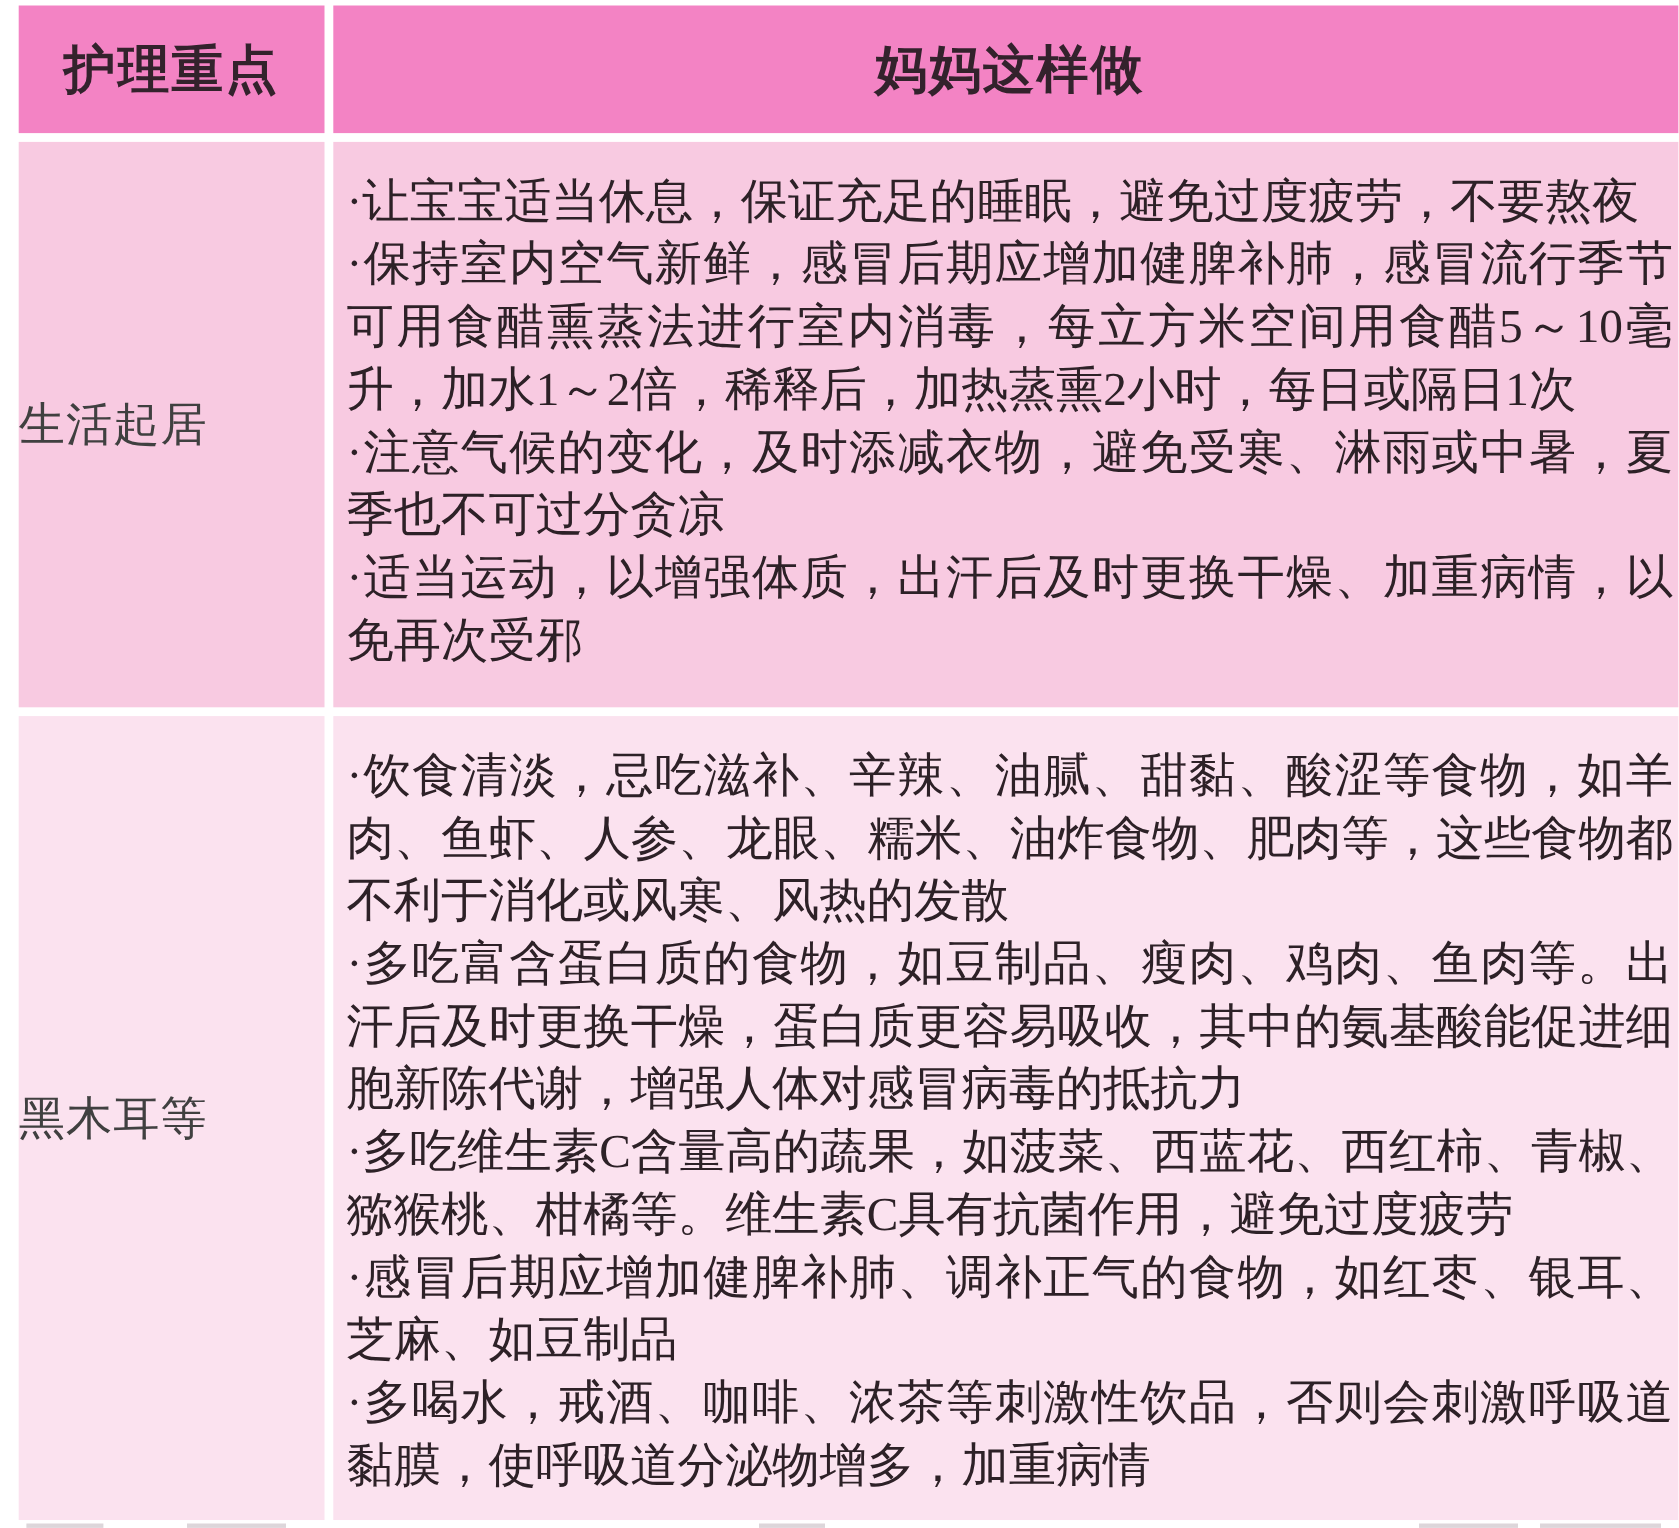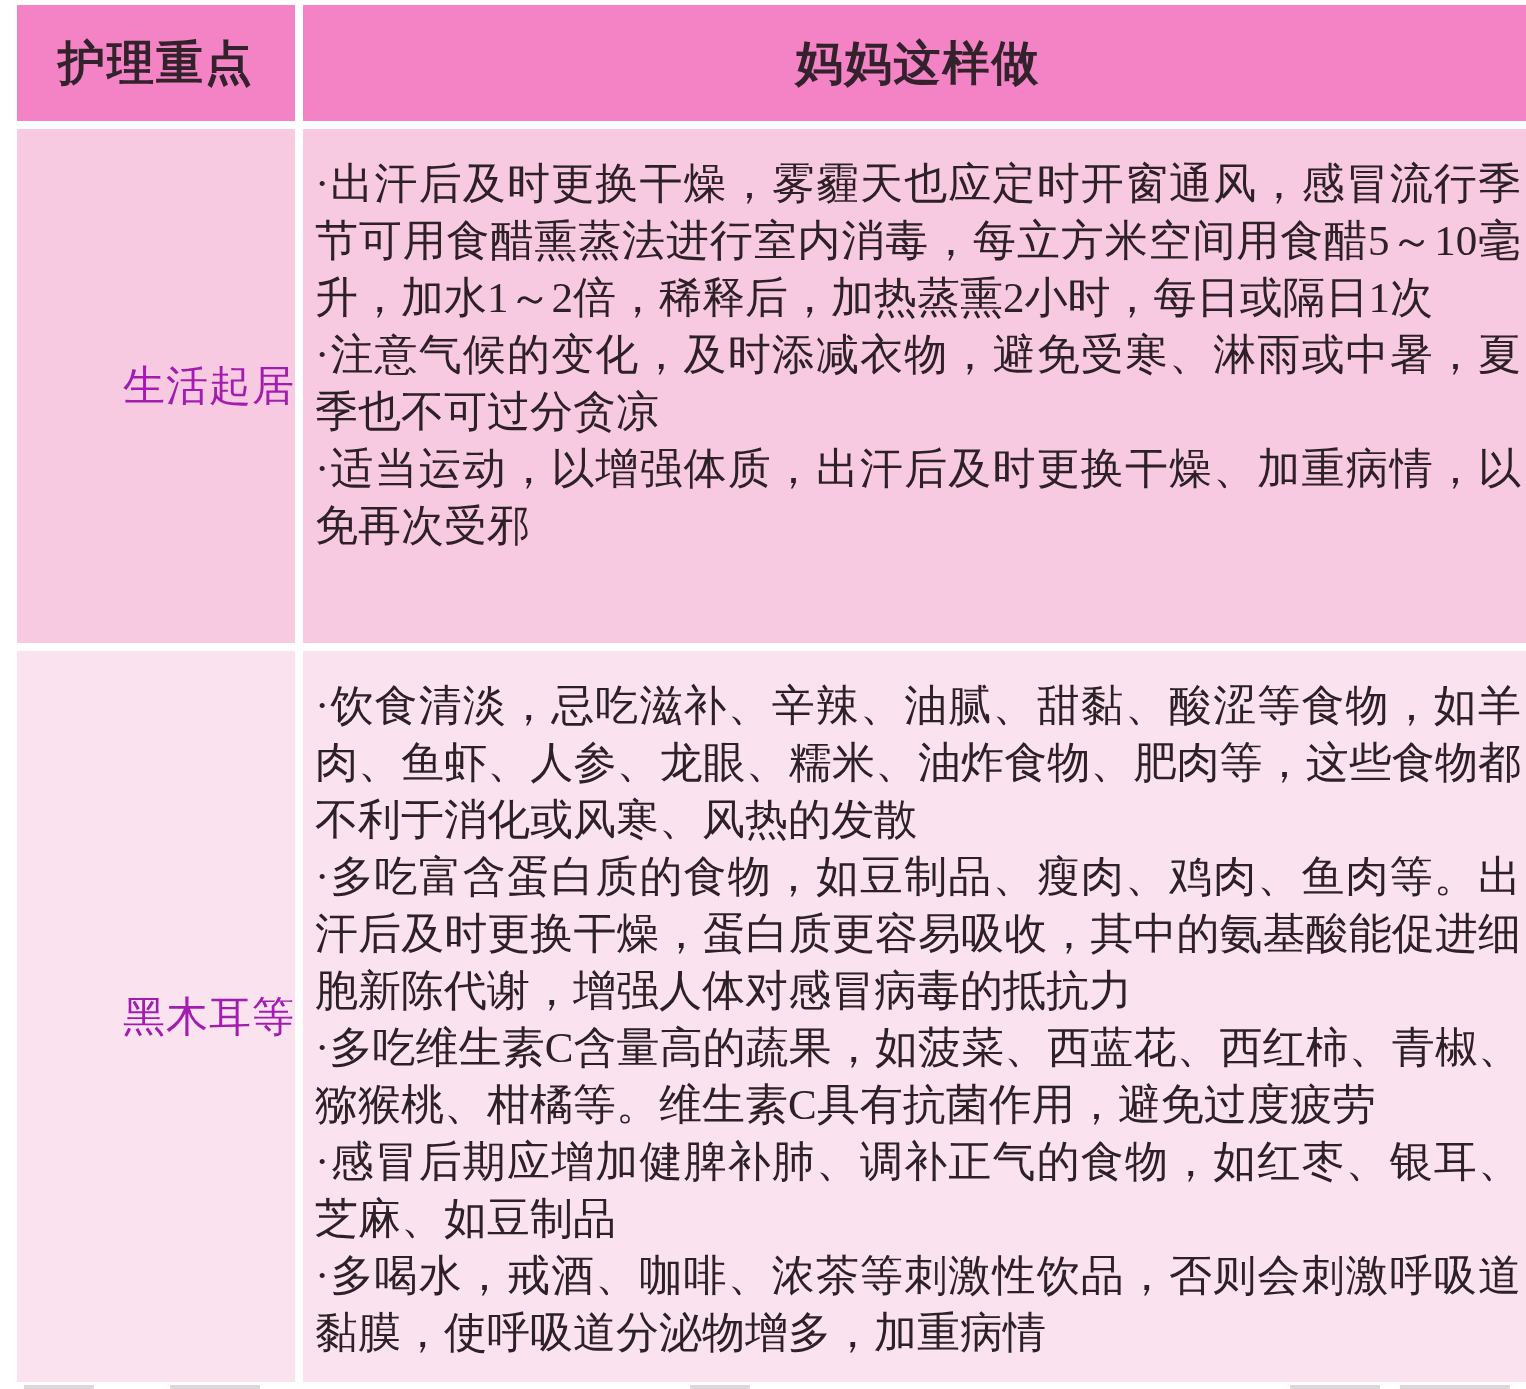--- a/index.html
+++ b/index.html
@@ -33,25 +33,25 @@
     font-weight: 700;
     font-size: 47px;
     color: #33222c;
     letter-spacing: 2px;
   }
   .row1 { background: #f8cae1; }
   .row2 { background: #fbe2ef; }
   .lbl {
     display: flex;
     align-items: center;
-    justify-content: flex-end;
+    justify-content: flex-start;
     font-family: Liberation Sans, sans-serif;
     font-weight: 400;
     font-size: 42px;
-    color: #a21caf;
+    color: #404040;
     letter-spacing: 1px;
   }
   .bodycell {
     padding: 26px 12px 20px 12px;
     font-size: 43px;
     line-height: 57px;
     text-align: justify;
   }
   .bodycell p {
     margin: 0;
@@ -81,21 +81,22 @@
       <span>护理重点</span>
     </div>
     <div class="cell hdr">
       <span>妈妈这样做</span>
     </div>
 
     <div class="cell lbl row1">
       <span>生活起居</span>
     </div>
     <div class="cell bodycell row1">
-      <p>·出汗后及时更换干燥，雾霾天也应定时开窗通风，感冒流行季节可用食醋熏蒸法进行室内消毒，每立方米空间用食醋5～10毫升，加水1～2倍，稀释后，加热蒸熏2小时，每日或隔日1次</p>
+      <p>·让宝宝适当休息，保证充足的睡眠，避免过度疲劳，不要熬夜</p>
+      <p>·保持室内空气新鲜，感冒后期应增加健脾补肺，感冒流行季节可用食醋熏蒸法进行室内消毒，每立方米空间用食醋5～10毫升，加水1～2倍，稀释后，加热蒸熏2小时，每日或隔日1次</p>
       <p>·注意气候的变化，及时添减衣物，避免受寒、淋雨或中暑，夏季也不可过分贪凉</p>
       <p>·适当运动，以增强体质，出汗后及时更换干燥、加重病情，以免再次受邪</p>
     </div>
 
     <div class="cell lbl row2">
       <span>黑木耳等</span>
     </div>
     <div class="cell bodycell row2">
       <p>·饮食清淡，忌吃滋补、辛辣、油腻、甜黏、酸涩等食物，如羊肉、鱼虾、人参、龙眼、糯米、油炸食物、肥肉等，这些食物都不利于消化或风寒、风热的发散</p>
       <p>·多吃富含蛋白质的食物，如豆制品、瘦肉、鸡肉、鱼肉等。出汗后及时更换干燥，蛋白质更容易吸收，其中的氨基酸能促进细胞新陈代谢，增强人体对感冒病毒的抵抗力</p>

